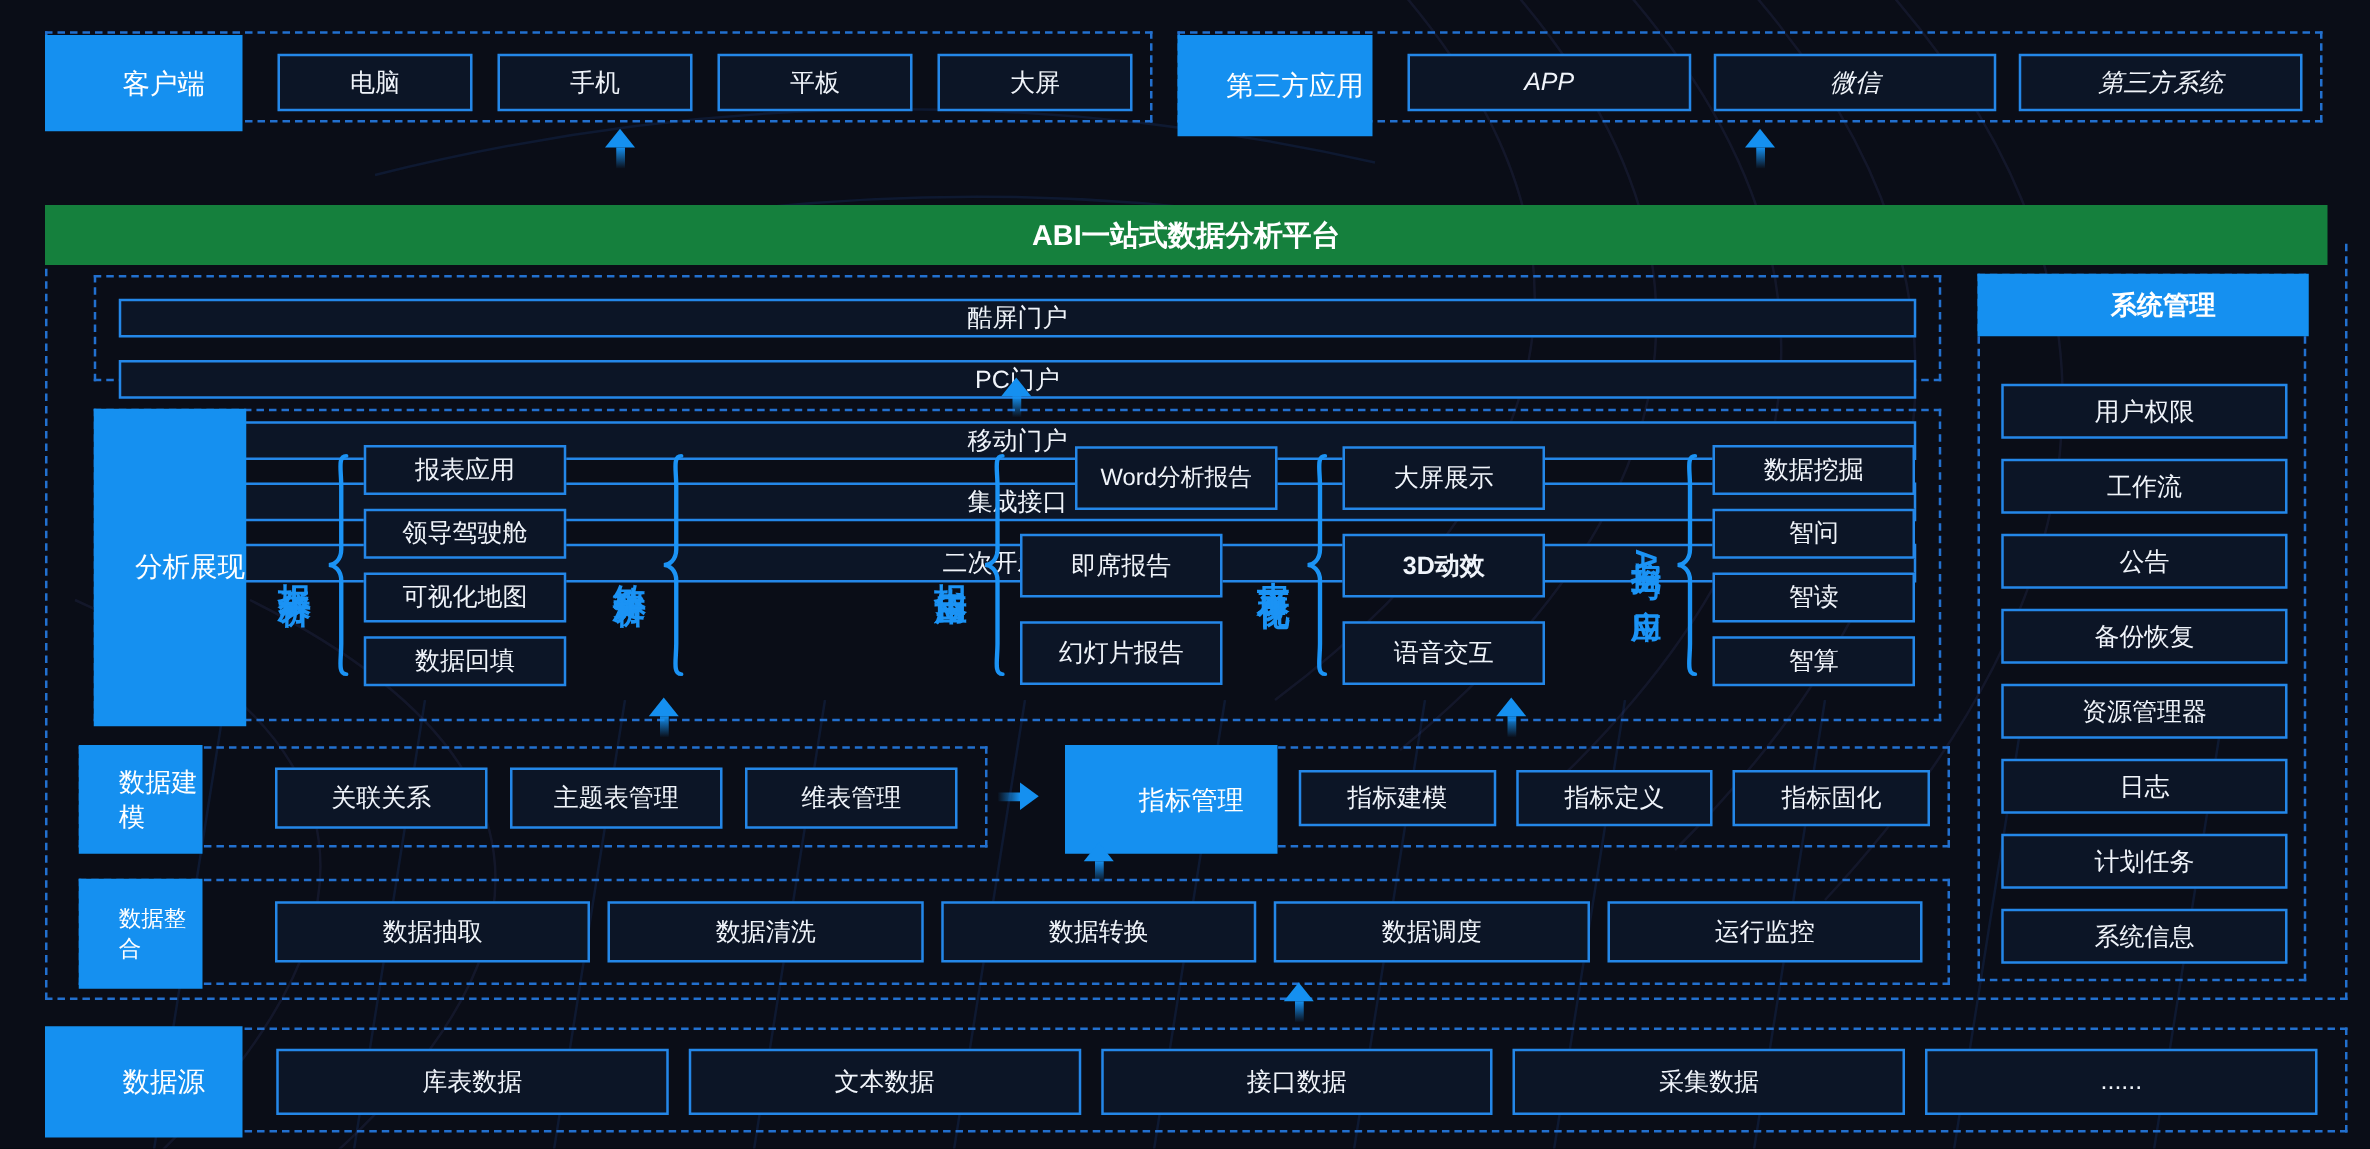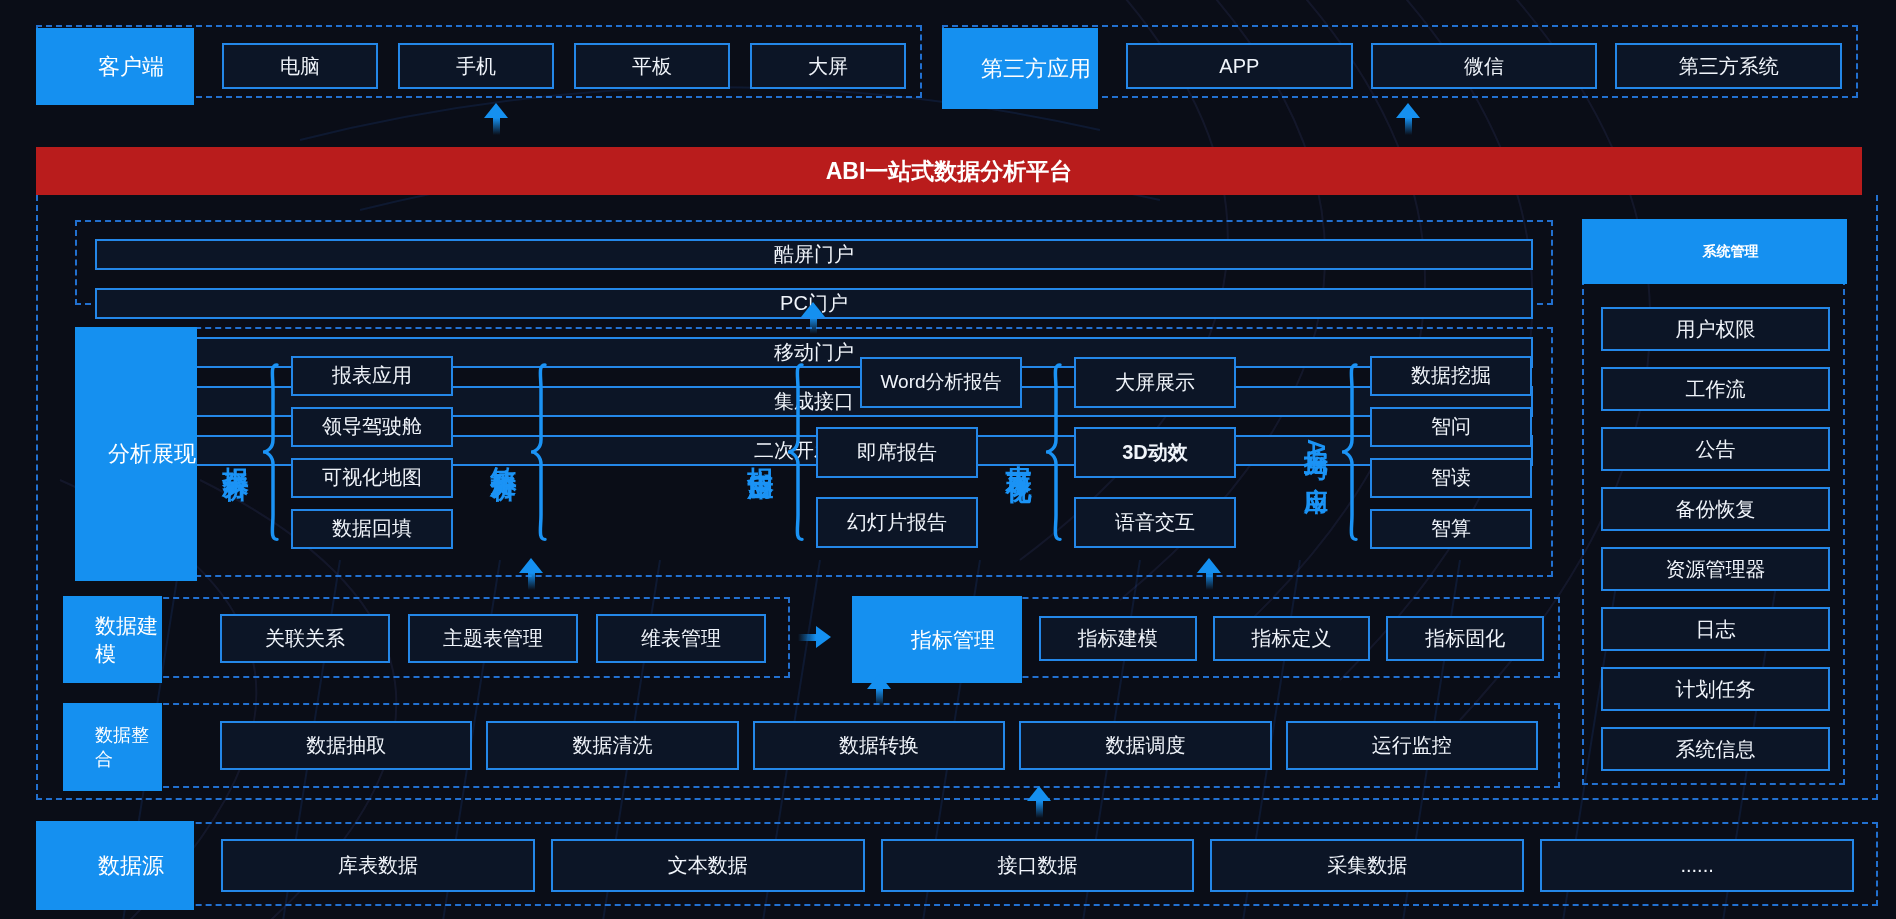--- a/index.html
+++ b/index.html
@@ -6,22 +6,22 @@
   .canvas{position:relative;width:1896px;height:919px;background:#0a0d17;overflow:hidden;
           font-family:"Liberation Sans","DejaVu Sans",sans-serif;color:#eef2f8;}
   .bg-svg{position:absolute;left:0;top:0;z-index:0;}
   .dashed{position:absolute;border:2px dashed #2270cf;box-sizing:border-box;z-index:1;}
   .solid-label{position:absolute;background:#1590f0;display:flex;align-items:center;justify-content:center;
                font-size:22px;color:#ffffff;z-index:3;box-sizing:border-box;padding-left:32px;}
   .box{background:#0c1526;border:2px solid #2487e8;display:flex;align-items:center;justify-content:center;
        font-size:20px;color:#f0f4fa;box-sizing:border-box;}
   .items-row{position:absolute;display:flex;z-index:2;}
   .items-row .box{flex:1;}
-  .banner{position:absolute;background:#b91c1c;display:flex;align-items:center;justify-content:center;
-          font-size:23px;font-weight:bold;color:#ffffff;z-index:2;}
+  .banner{position:absolute;background:#15803d;display:flex;align-items:center;justify-content:center;
+          font-size:23px;font-weight:bold;color:#ffffff;z-index:2;margin-top:17px;}
   .group{position:absolute;top:0;height:100%;display:flex;align-items:center;gap:10px;z-index:2;}
   .vlabel{writing-mode:vertical-rl;text-orientation:mixed;font-weight:bold;color:#1b93f5;
           font-size:26px;letter-spacing:3px;line-height:1;}
   .gcol{display:flex;flex-direction:column;justify-content:center;}
   .gcol.four{gap:11px;}
   .gcol.four .box{width:162px;height:40px;}
   .gcol.three{gap:19px;}
   .gcol.three .box{width:162px;height:51px;}
   .arrow-up{position:absolute;z-index:4;display:flex;flex-direction:column;align-items:center;width:26px;}
   .arrow-up .head{width:0;height:0;border-left:12px solid transparent;border-right:12px solid transparent;
@@ -71,21 +71,21 @@
     <div class="items-row" style="left:184px;right:14px;top:16px;height:46px;gap:20px;">
       <div class="box">电脑</div>
       <div class="box">手机</div>
       <div class="box">平板</div>
       <div class="box">大屏</div>
     </div>
   </div>
 
   <div class="dashed" style="left:942px;top:25px;width:916px;height:73px;">
     <div class="solid-label" style="left:-2px;top:1px;width:156px;height:81px;">第三方应用</div>
-    <div class="items-row" style="left:182px;right:14px;top:16px;height:46px;gap:18px;">
+    <div class="items-row" style="left:182px;right:14px;top:16px;height:46px;gap:18px;font-style:italic;">
       <div class="box">APP</div>
       <div class="box">微信</div>
       <div class="box">第三方系统</div>
     </div>
   </div>
 
   <div class="arrow-up" style="left:483px;top:103px;">
     <div class="head"></div>
       <div class="stem"></div>
   </div>
@@ -216,21 +216,21 @@
     <div class="items-row" style="left:155px;right:20px;top:16px;height:49px;gap:14px;">
       <div class="box">数据抽取</div>
       <div class="box">数据清洗</div>
       <div class="box">数据转换</div>
       <div class="box">数据调度</div>
       <div class="box">运行监控</div>
     </div>
   </div>
 
   <div class="dashed" style="left:1582px;top:219px;width:263px;height:566px;">
-    <div class="solid-label" style="left:-2px;top:-2px;width:265px;height:65px;font-weight:bold;font-size:14px;text-align:center;">系统管理</div>
+    <div class="solid-label" style="left:-2px;top:-2px;width:265px;height:50px;font-weight:bold;font-size:21px;text-align:center;">系统管理</div>
     <div class="sys-items">
       <div class="box">用户权限</div>
       <div class="box">工作流</div>
       <div class="box">公告</div>
       <div class="box">备份恢复</div>
       <div class="box">资源管理器</div>
       <div class="box">日志</div>
       <div class="box">计划任务</div>
       <div class="box">系统信息</div>
     </div>

